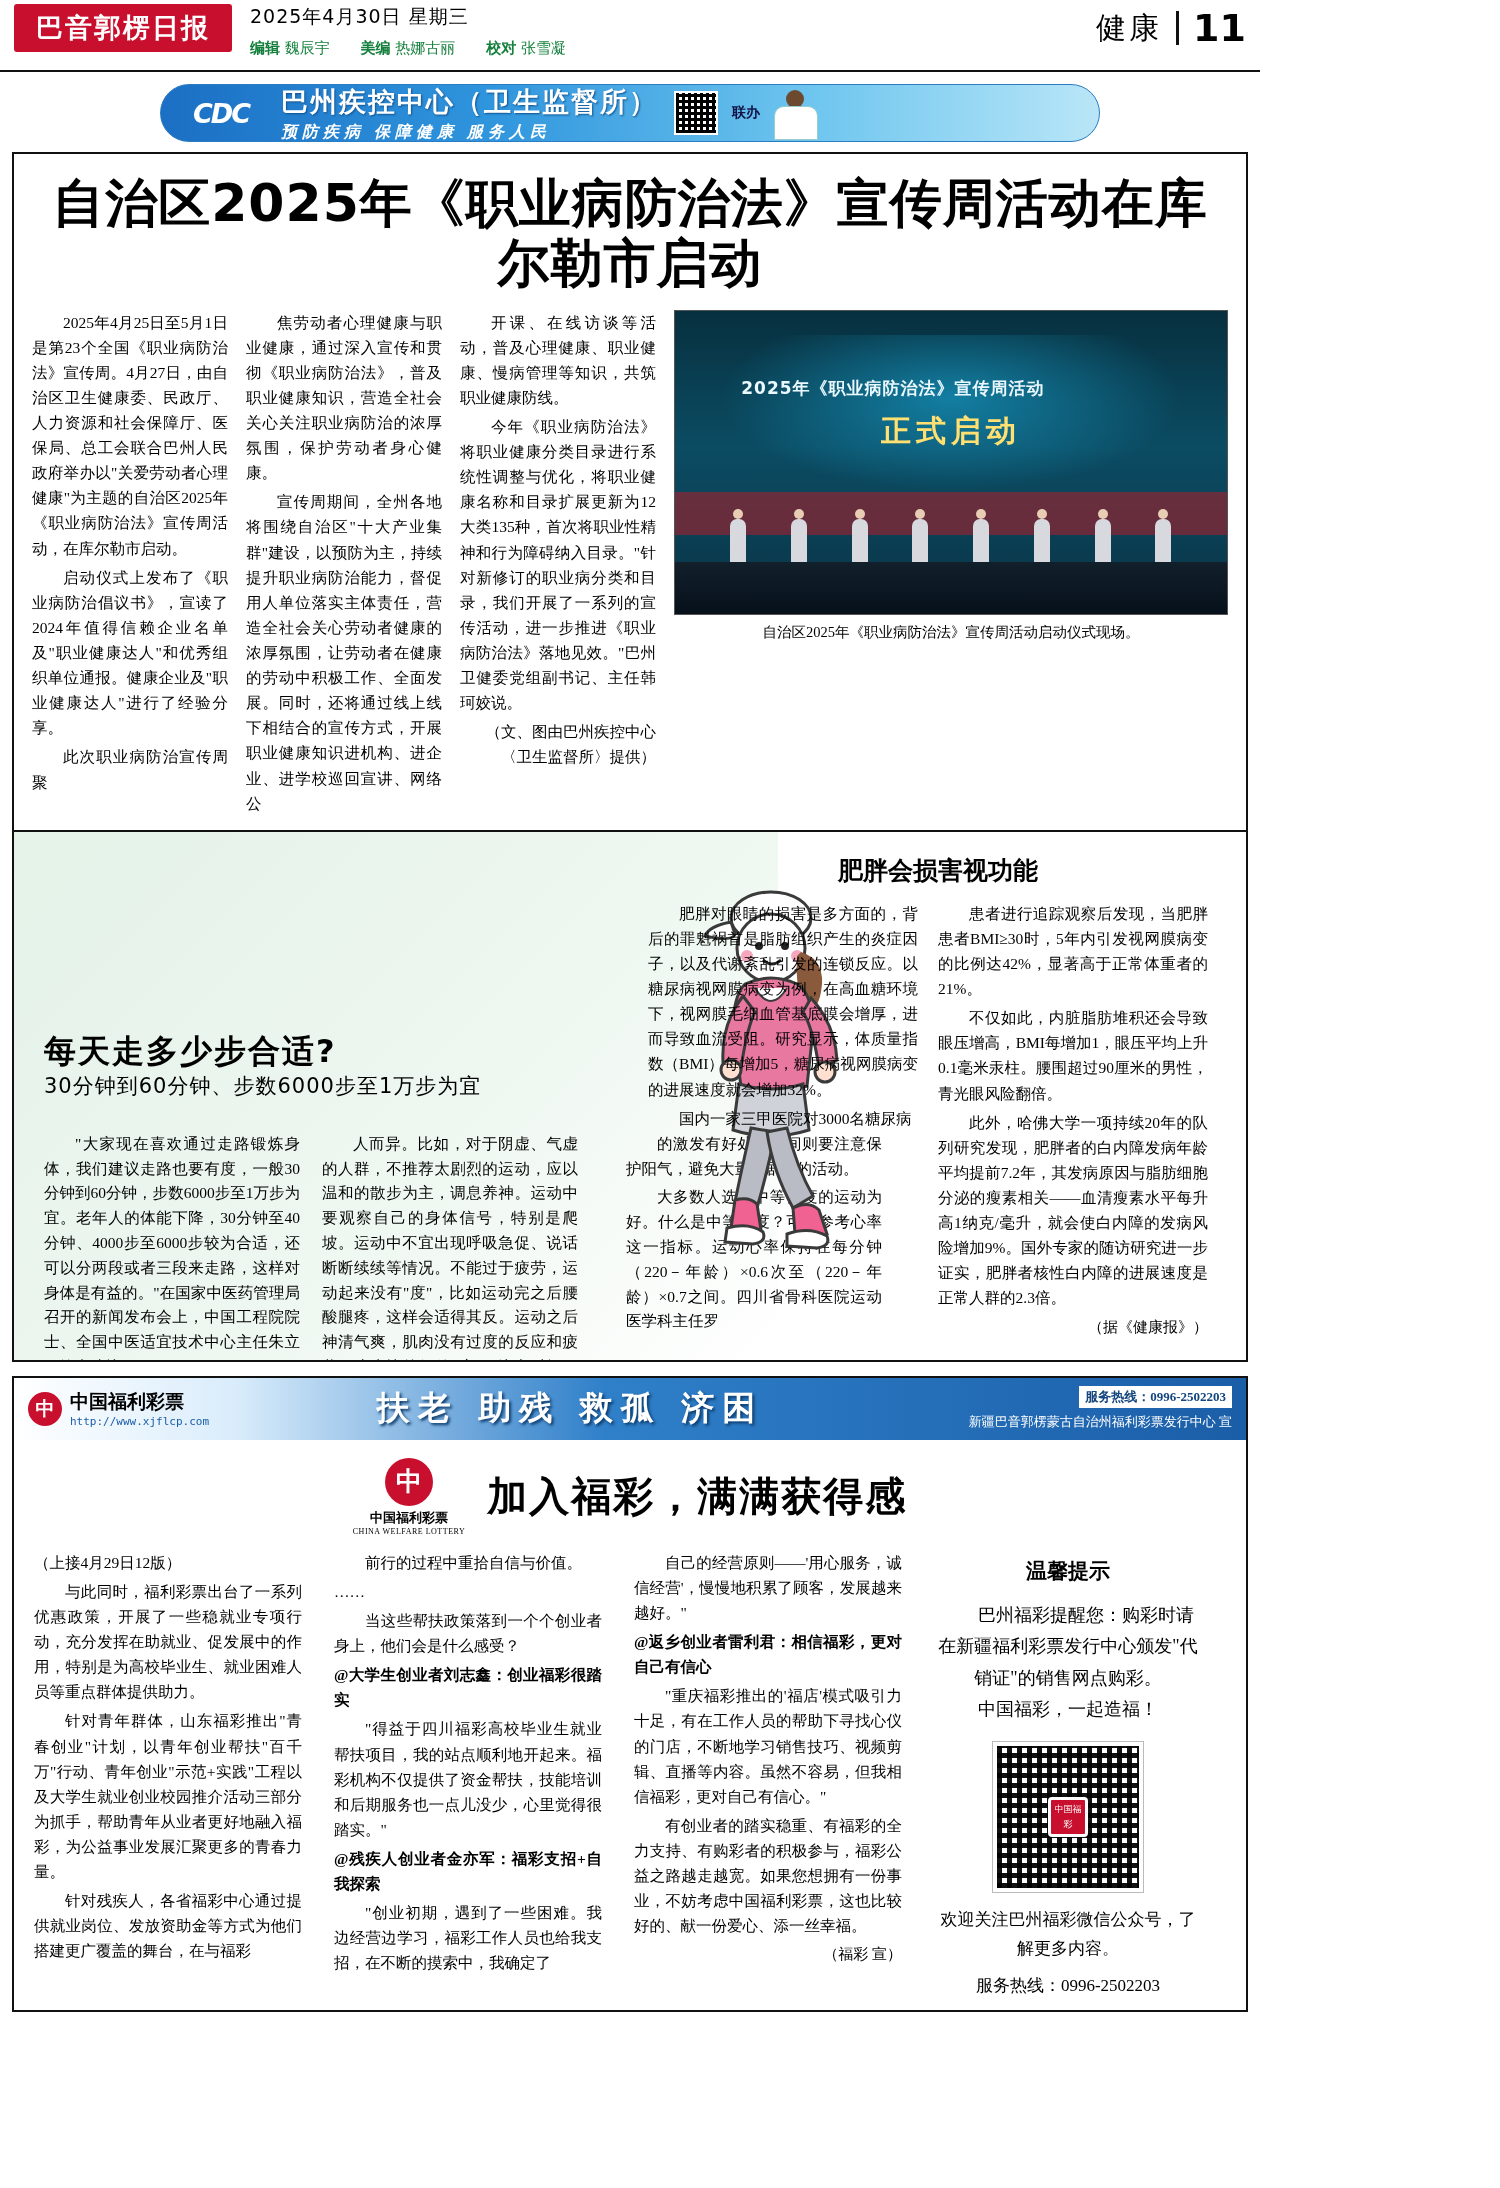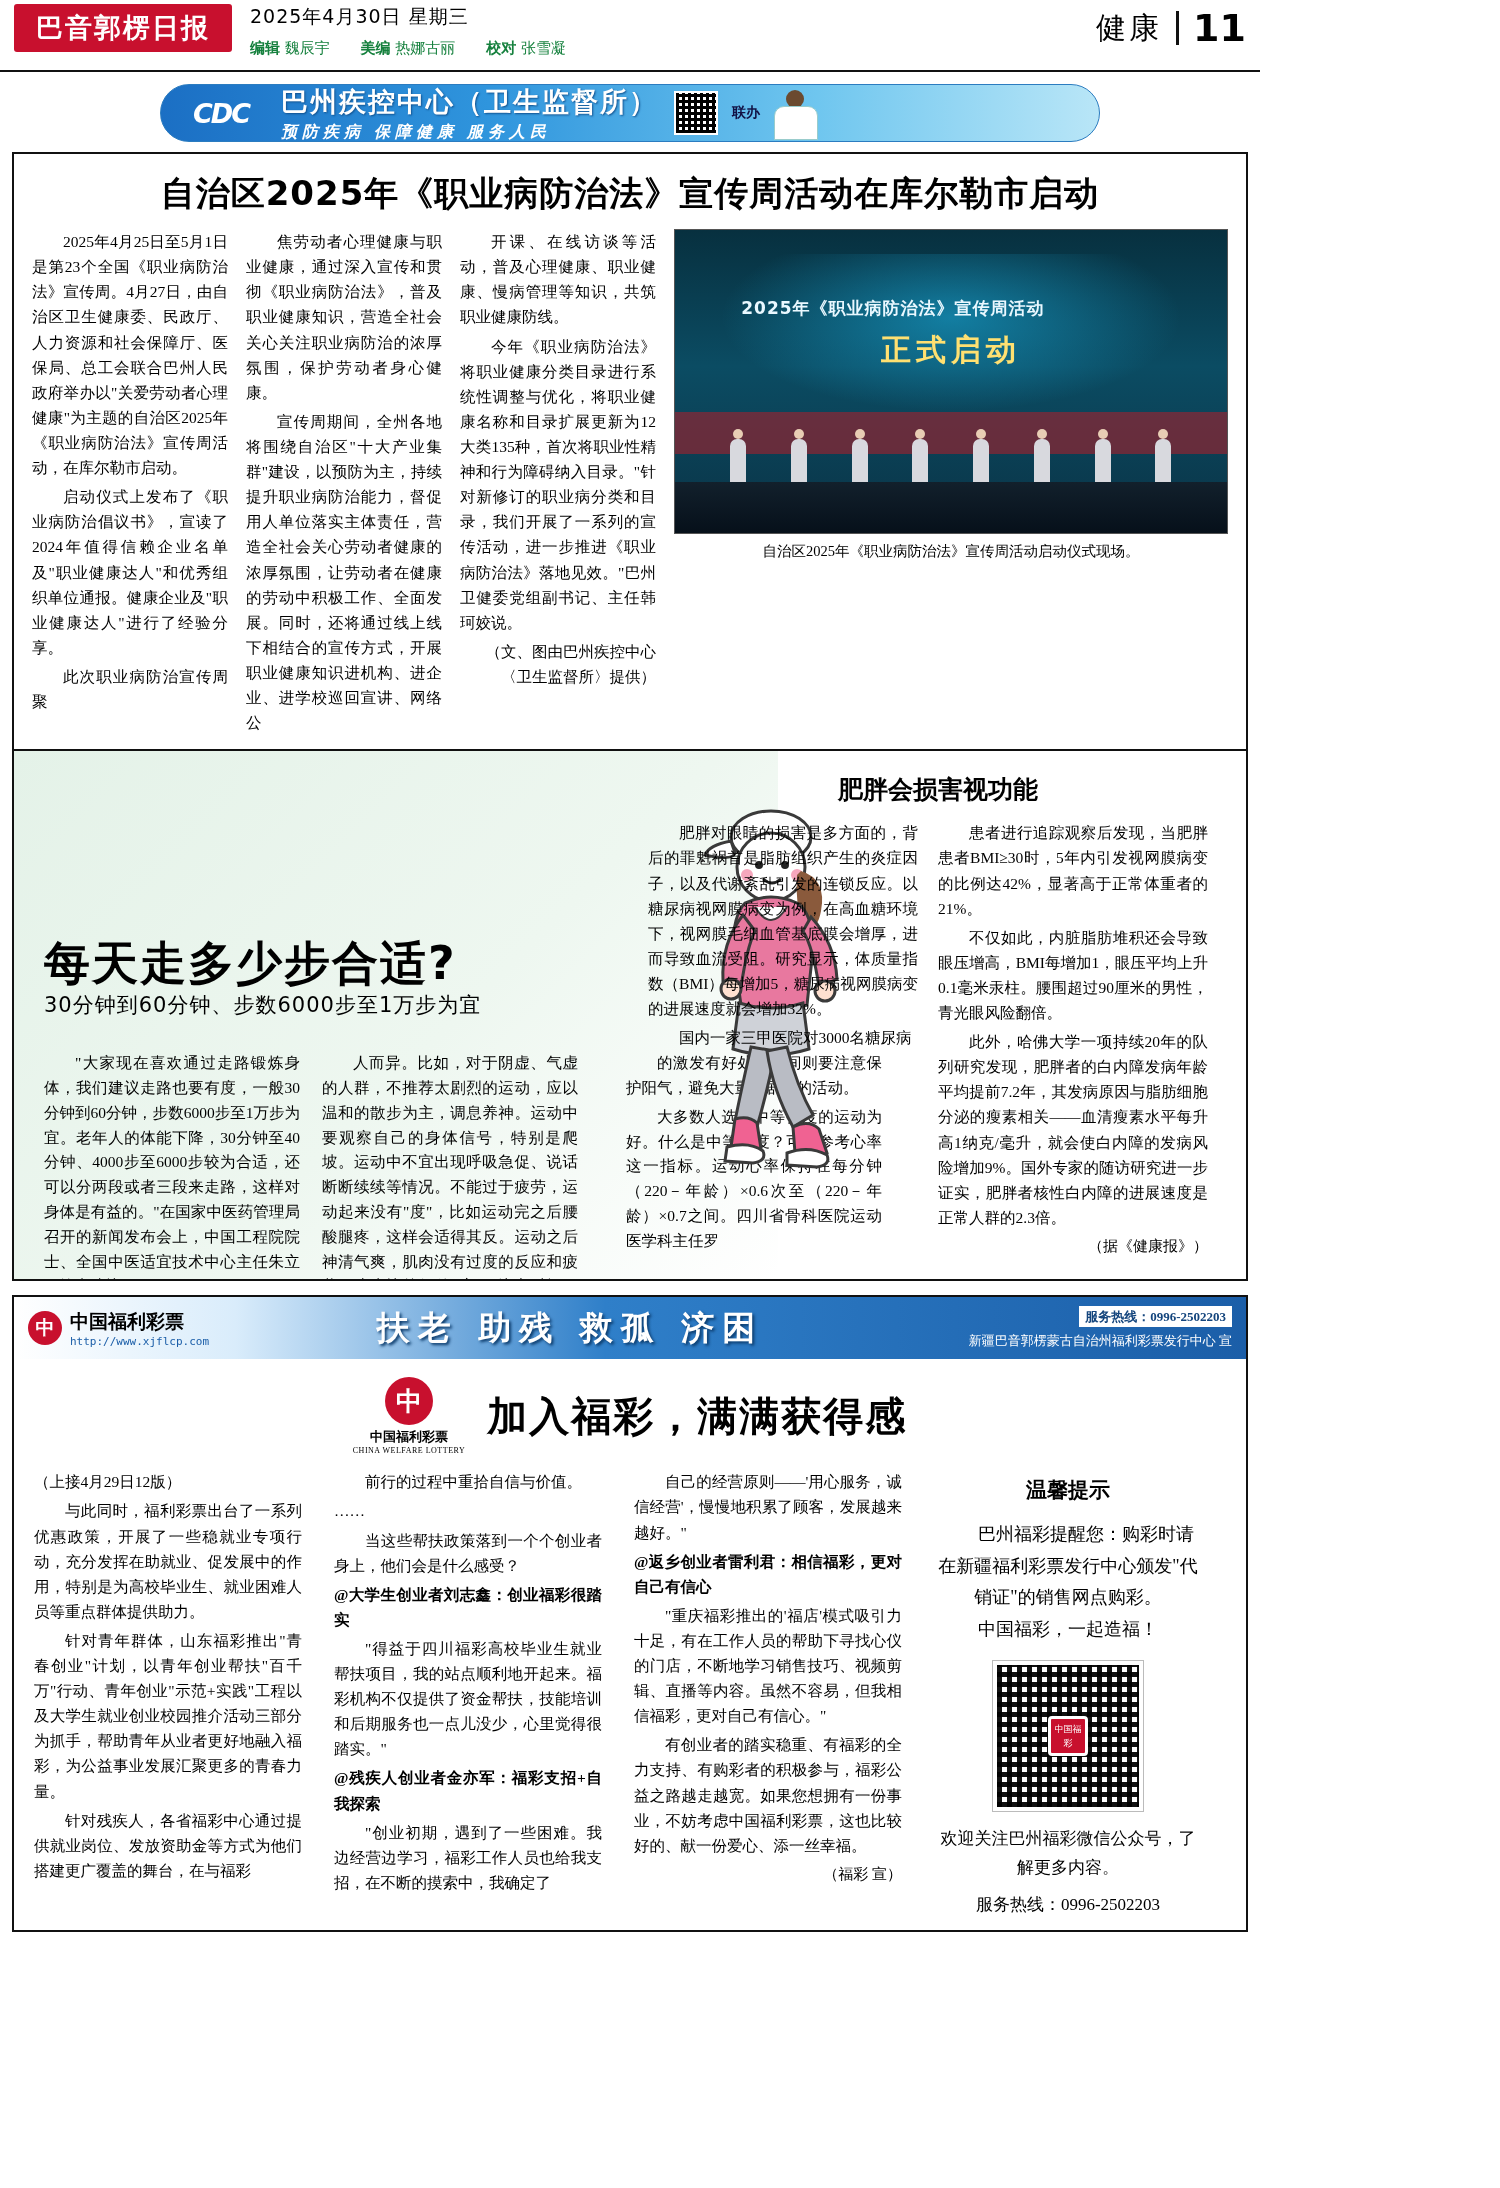--- a/index.html
+++ b/index.html
@@ -49,21 +49,21 @@
       background-blend-mode:multiply; border:2px solid #fff; }
   .cdc-lianban { margin-left:14px; color:#114; font-size:14px; font-weight:bold; }
   .doc-ico { width:60px; height:54px; margin-left:6px; position:relative; }
   .doc-ico .head { position:absolute; left:20px; top:4px; width:18px; height:18px; border-radius:50%; background:#6b4a2f; }
   .doc-ico .body { position:absolute; left:8px; top:20px; width:44px; height:34px; border-radius:10px 10px 0 0; background:#fff; border:1px solid #9cc; }
 
   
   .topbox { margin:10px 12px 0 12px; border:2px solid #111; padding:14px 18px 10px 18px; background:#fff; position:relative; }
   .headline {
     text-align:center; font-family:"DejaVu Sans", sans-serif; font-weight:bold;
-    font-size:34px; letter-spacing:1px; line-height:1.15; margin:6px 0 16px 0;
+    font-size:52px; letter-spacing:1px; line-height:1.15; margin:6px 0 16px 0;
   }
   .cols3 { display:flex; gap:18px; }
   .col { width:196px; font-size:15.5px; line-height:1.62; text-align:justify; }
   .col p { margin:0 0 4px 0; text-indent:2em; }
   .photo-wrap { flex:1; }
   .photo {
     width:100%; height:305px; border:1px solid #555; position:relative; overflow:hidden;
     background:linear-gradient(180deg,#07303f 0%,#0b4c63 45%,#0a3346 100%);
   }
   .photo .glow { position:absolute; left:8%; top:8%; width:84%; height:52%;
@@ -77,22 +77,22 @@
   .photo .people i { position:absolute; bottom:0; width:16px; height:46px; background:#d8d9de; border-radius:7px 7px 2px 2px; display:block; }
   .photo .people i::before { content:""; position:absolute; left:3px; top:-10px; width:10px; height:10px; border-radius:50%; background:#e8cdb4; }
   .photo .crowd { position:absolute; left:0; bottom:0; width:100%; height:17%;
     background:linear-gradient(180deg,#12202c,#06101a); }
   .caption { font-size:14.5px; margin-top:8px; text-align:center; }
 
   
   .walkband { margin:0 12px; border:2px solid #111; border-top:none; position:relative; height:530px; overflow:hidden;}
   .walkband .greenbg { position:absolute; left:0; top:0; width:62%; height:100%;
     background:linear-gradient(135deg,#e4f2e8 0%, #eef7f0 55%, #ffffff 100%); }
-  .walk-title { position:absolute; left:30px; top:182px; font-family:"DejaVu Sans", sans-serif;
-    font-weight:bold; font-size:46px; letter-spacing:2px; }
+  .walk-title { position:absolute; left:30px; top:198px; font-family:"DejaVu Sans", sans-serif;
+    font-weight:bold; font-size:32px; letter-spacing:2px; }
   .walk-sub { position:absolute; left:30px; top:240px; font-family:"DejaVu Sans", sans-serif; font-size:21px; letter-spacing:1px; }
   .walk-cols { position:absolute; left:30px; top:300px; width:560px; display:flex; gap:22px; }
   .walk-cols .col { width:256px; font-size:15.5px; line-height:1.6; }
   .mid-col { position:absolute; left:612px; top:300px; width:256px; font-size:15.5px; line-height:1.6; text-align:justify; }
   .mid-col p { margin:0 0 4px 0; text-indent:2em; }
 
   .walker { position:absolute; left:645px; top:24px; width:230px; height:410px; }
   .obesity { position:absolute; right:18px; top:18px; width:580px; }
   .obesity h3 { text-align:center; font-family:"DejaVu Sans", sans-serif; font-weight:bold; font-size:25px; margin:4px 0 14px 0; }
   .ob-cols { display:flex; gap:20px; }

